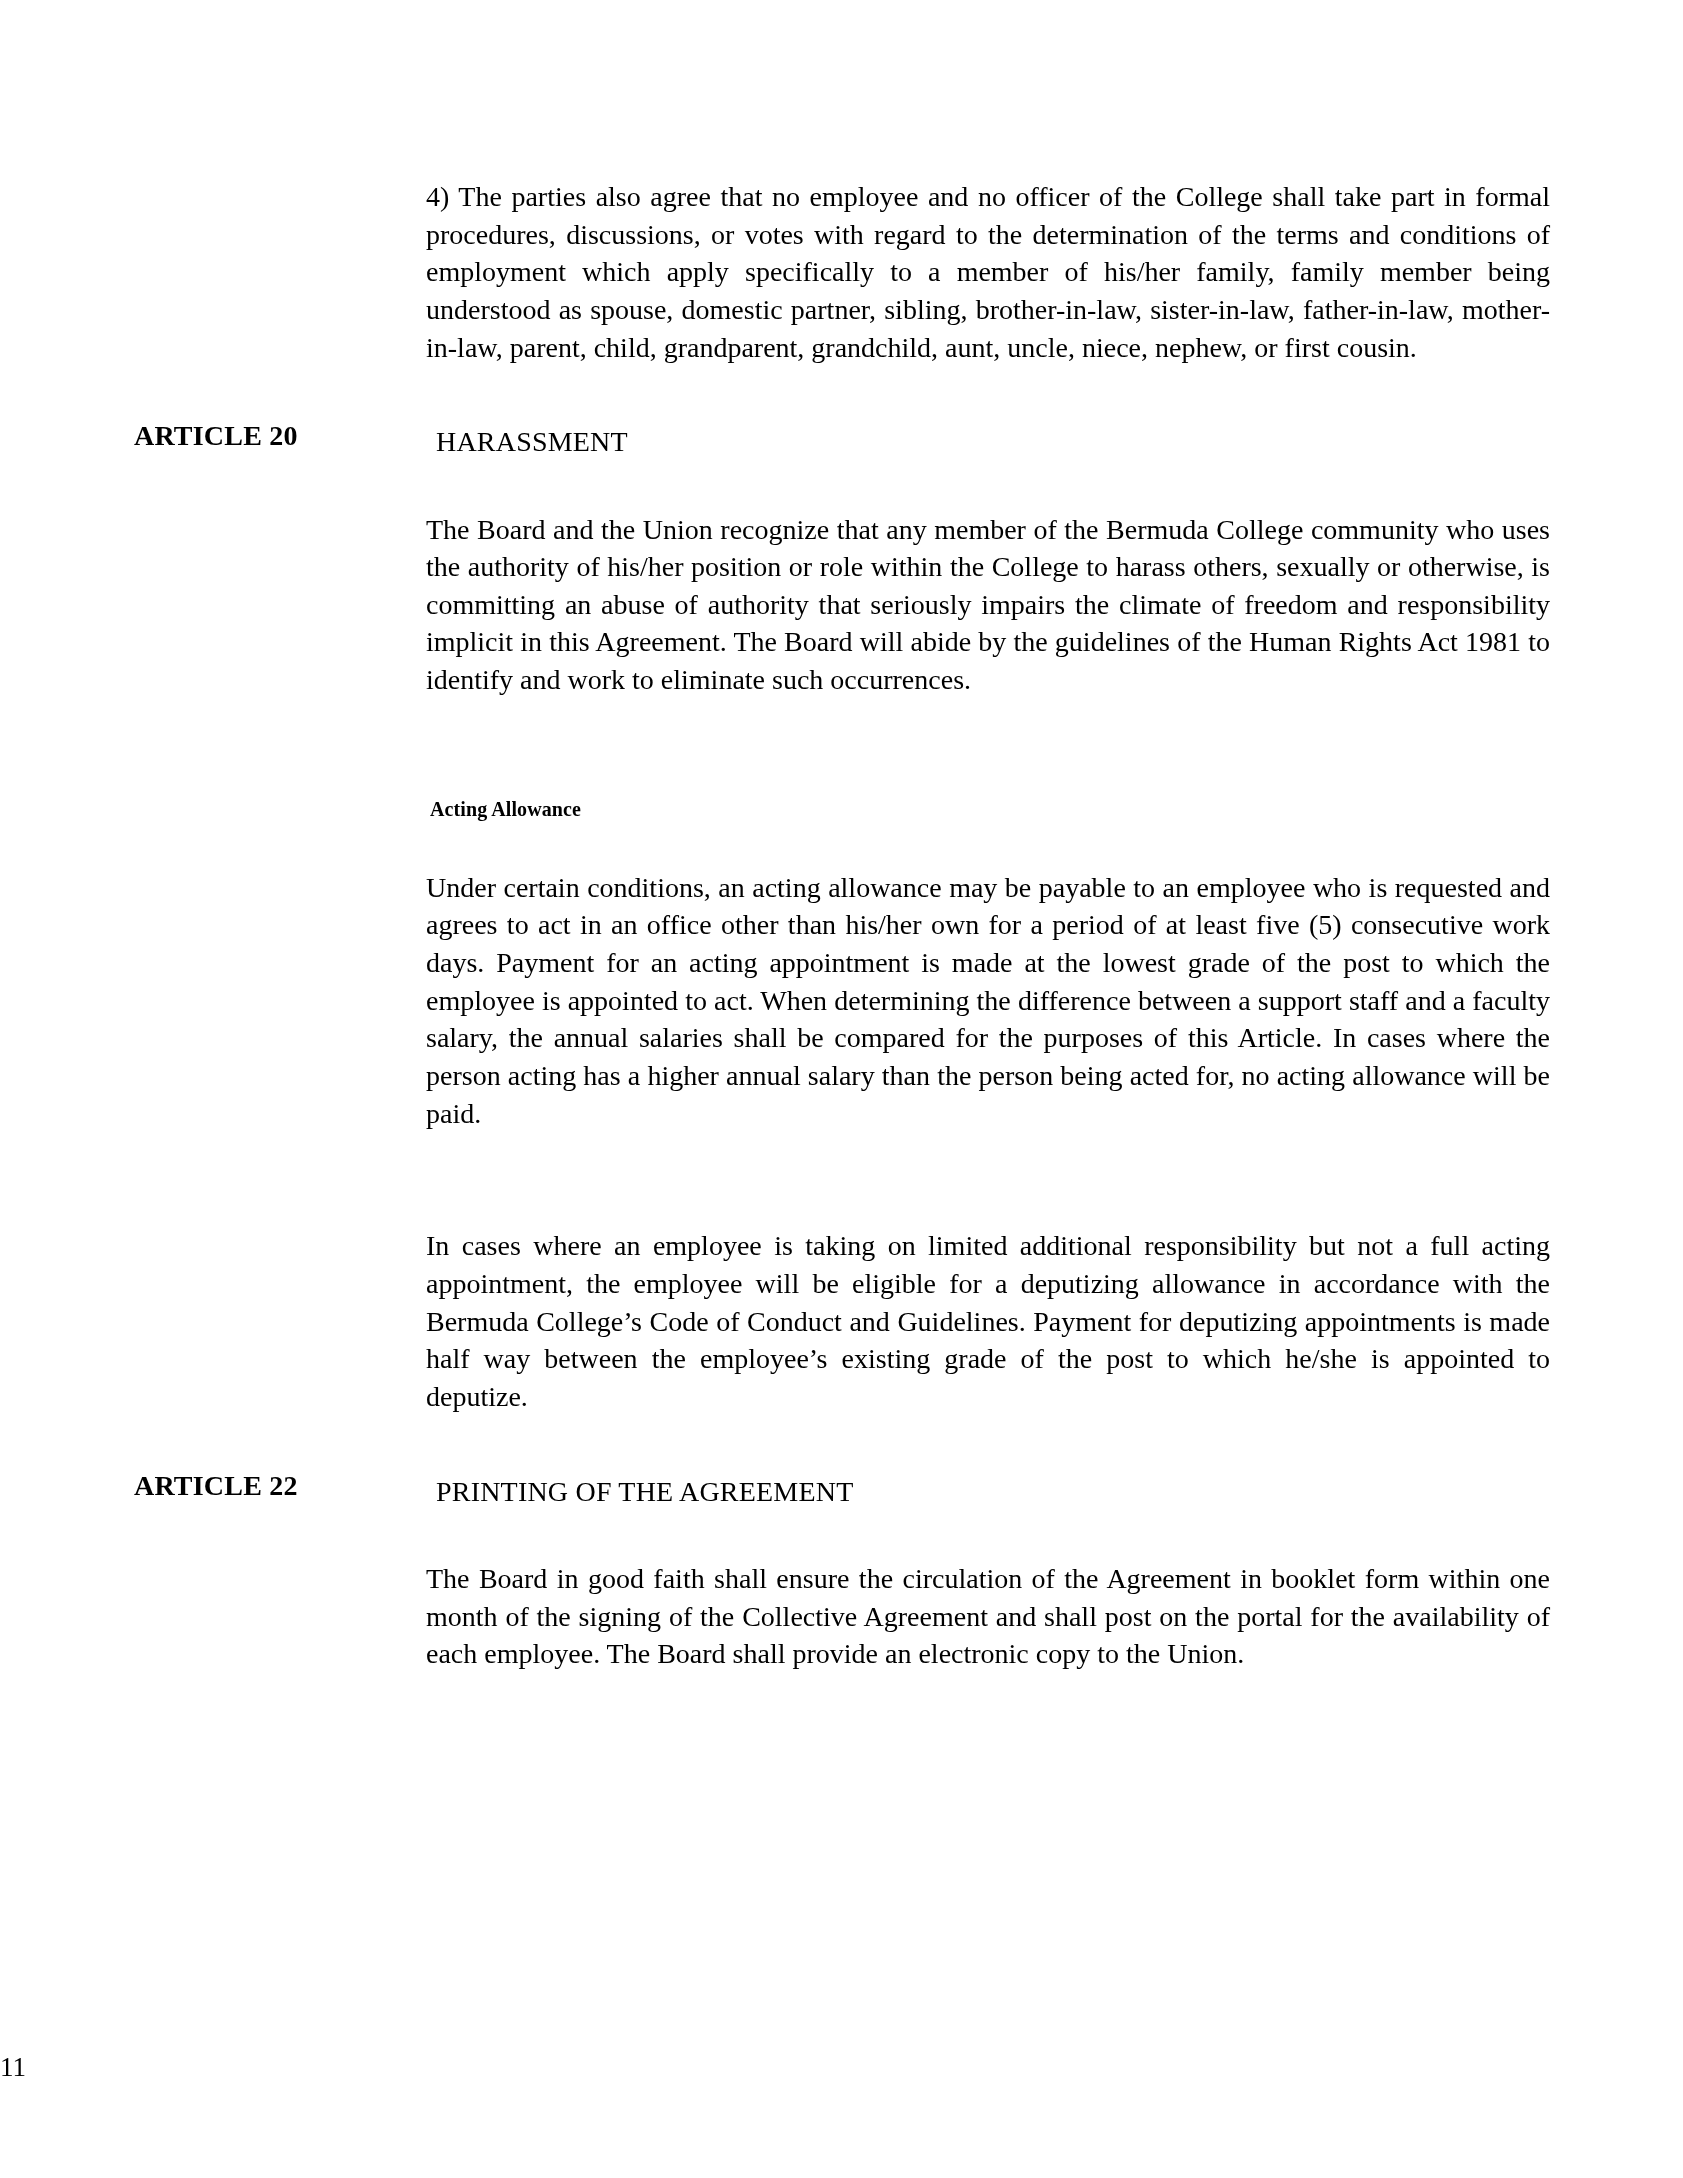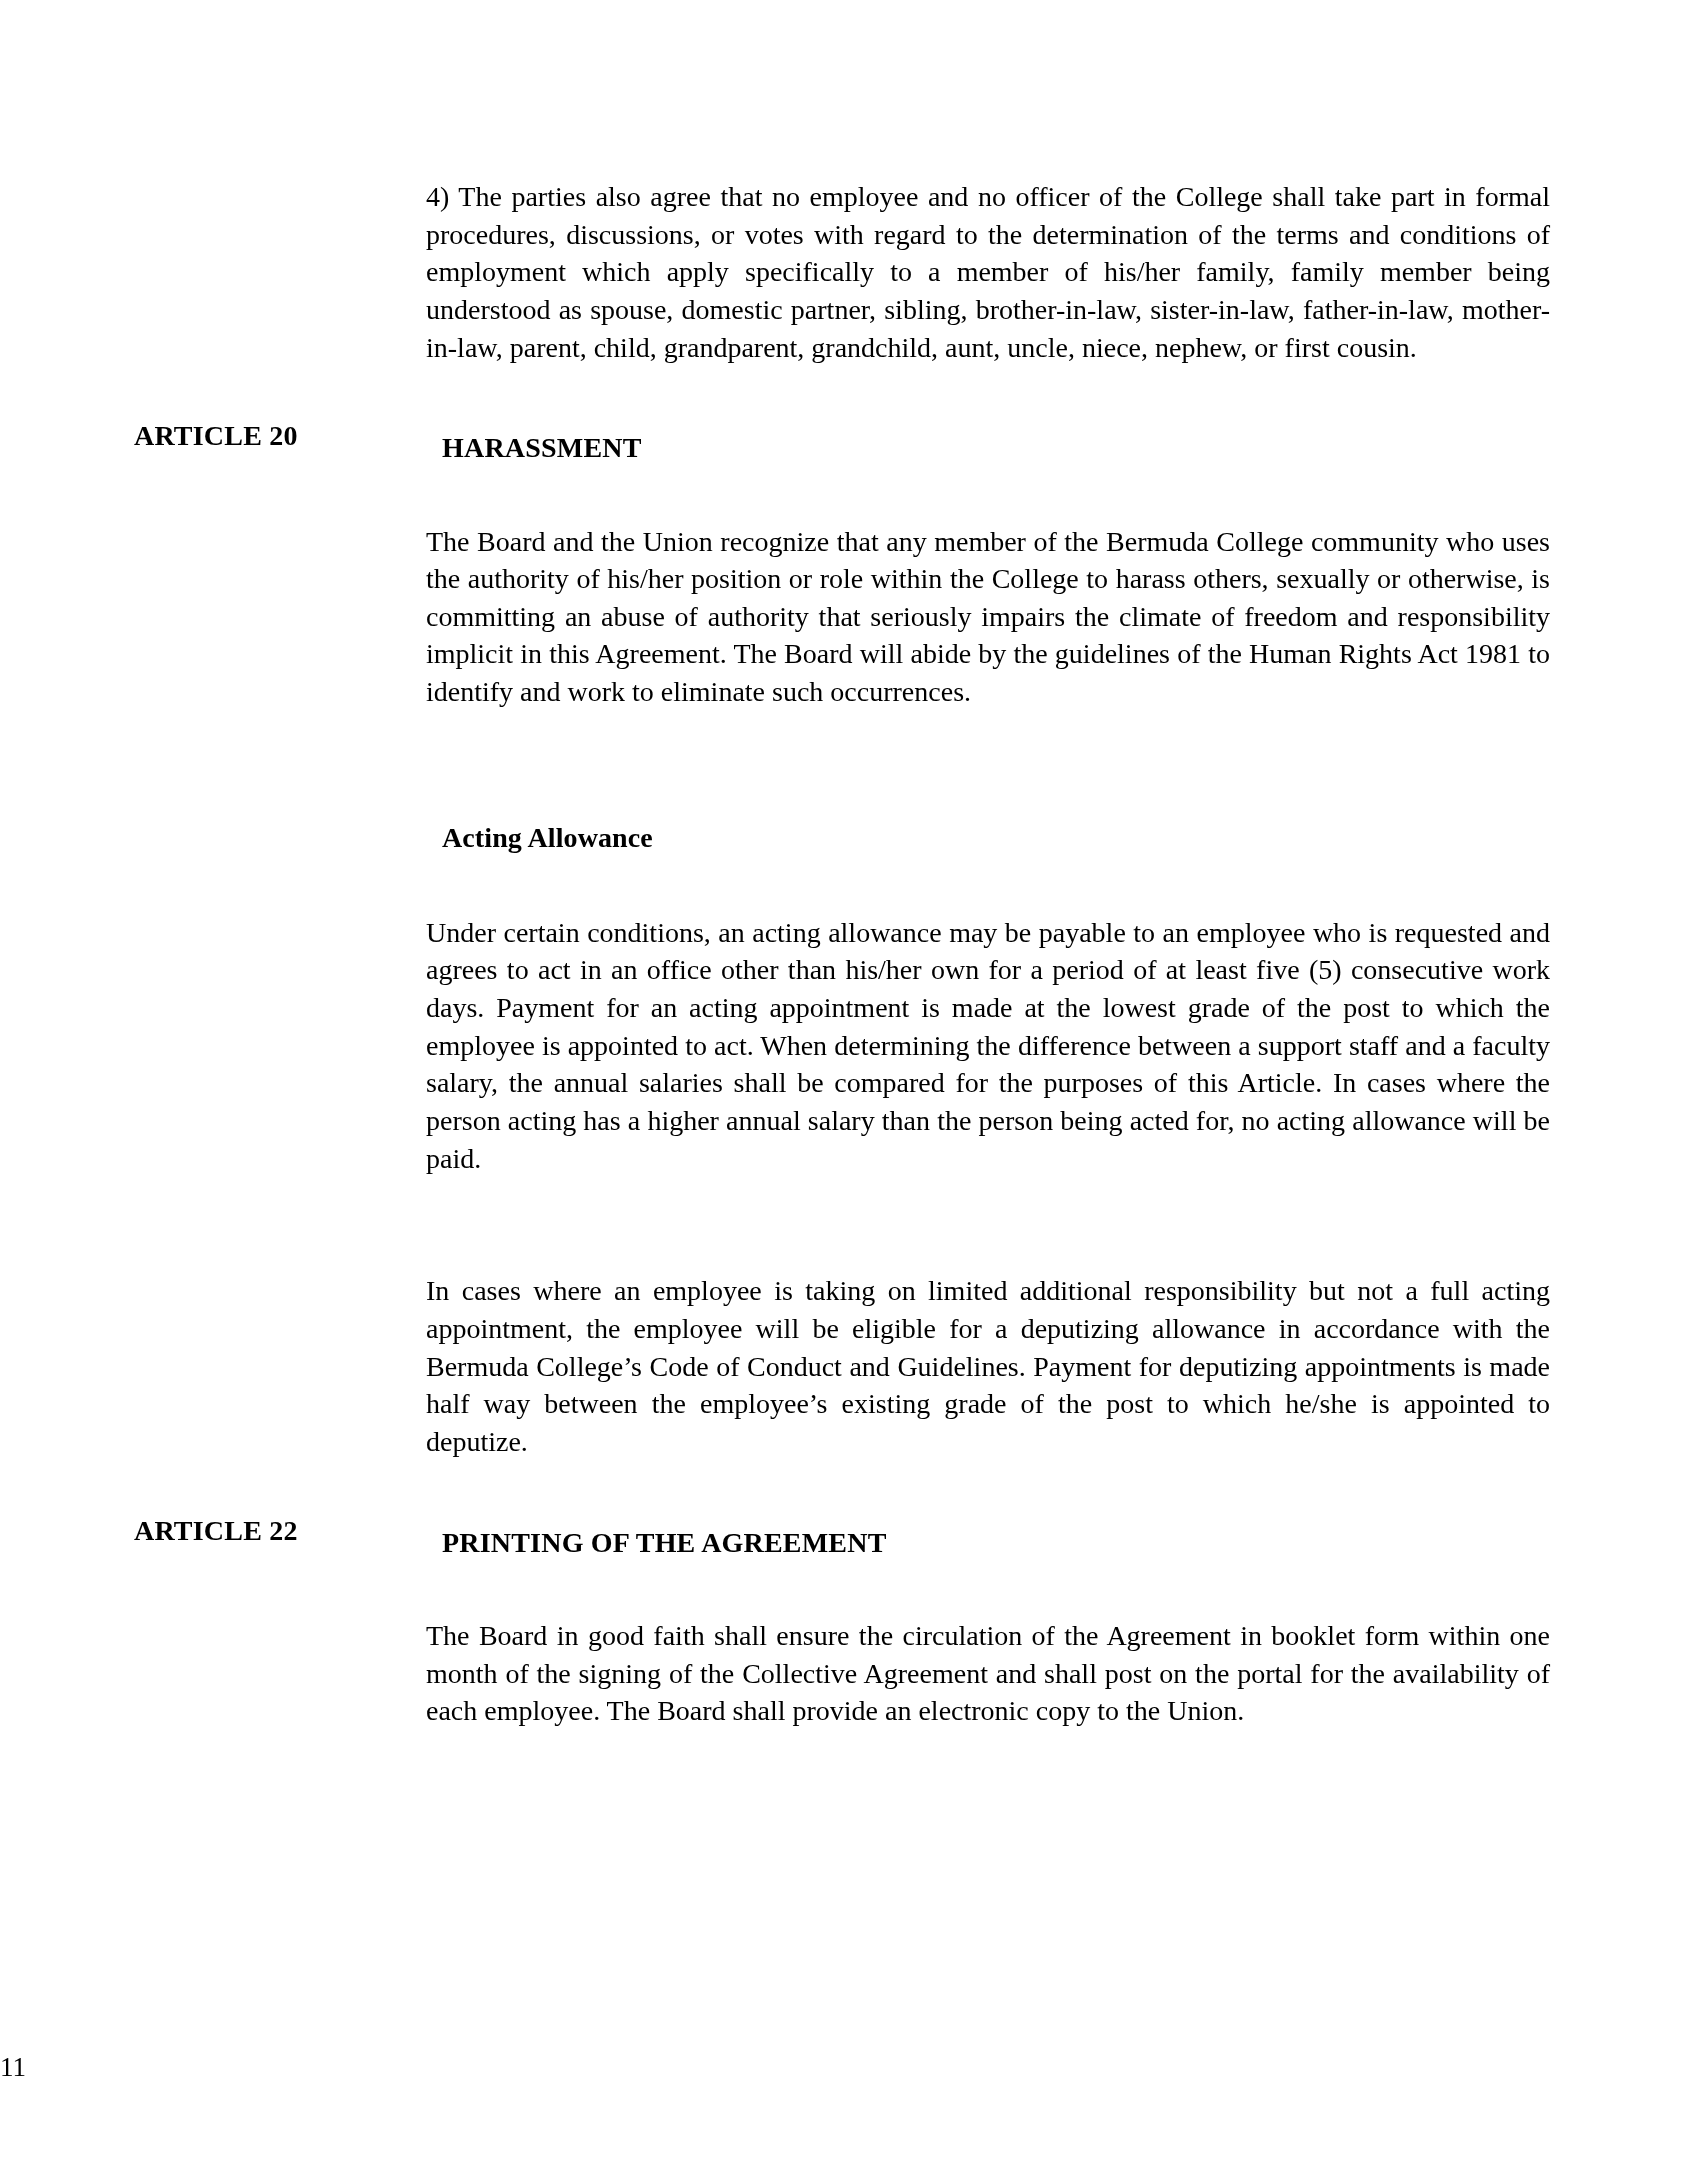--- a/index.html
+++ b/index.html
@@ -41,30 +41,30 @@
     white-space: nowrap;
   }
   p.just {
     text-align: justify;
     text-justify: inter-word;
     margin: 0;
     font-size: 28px;
     line-height: 1.345;
   }
   .heading {
-    font-weight: bold;
+    font-weight: normal;
     font-size: 28px;
     line-height: 1.33;
-    margin: 12px;
+    margin: 6px;
     letter-spacing: 0.2px;
   }
   .subheading {
     font-weight: bold;
-    font-size: 28px;
-    margin: 16px;
+    font-size: 20px;
+    margin: 4px;
     letter-spacing: 0.1px;
   }
   .gap-md { height: 44px; }
   .gap-lg { height: 51px; }
   .body-only {
     margin-left: 292px;
     width: 1124px;
   }
   .page-number {
     position: absolute;

